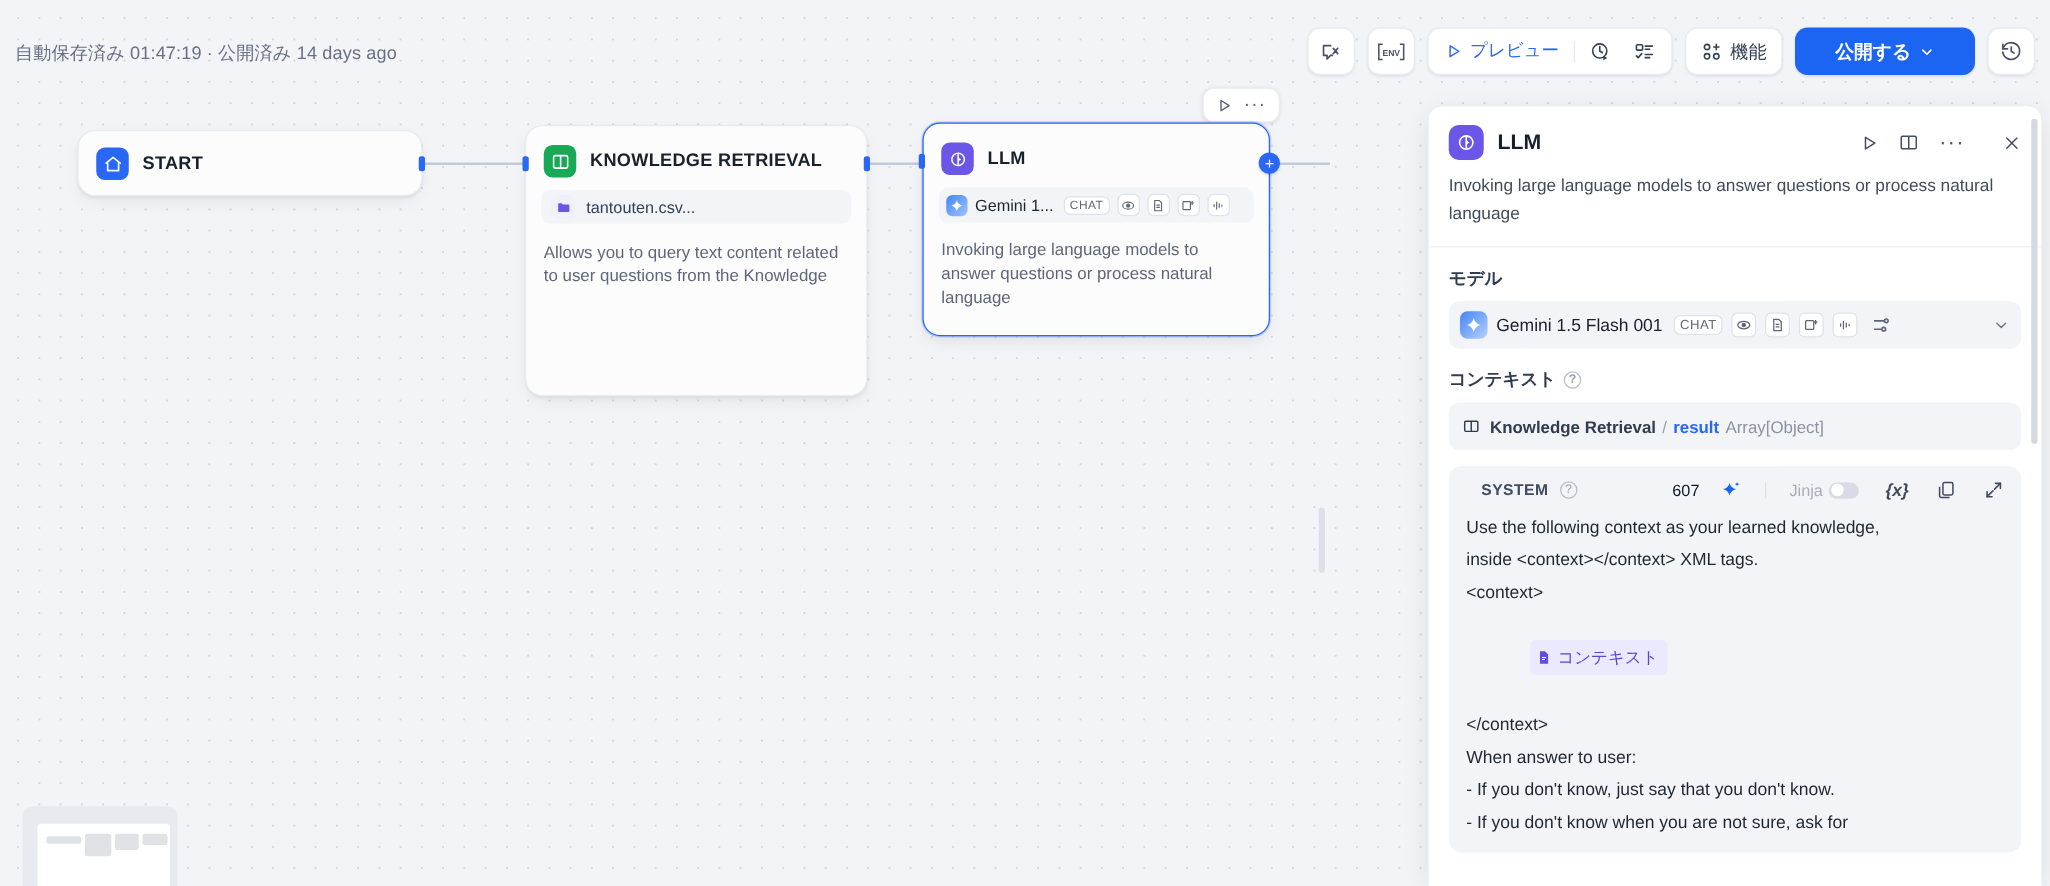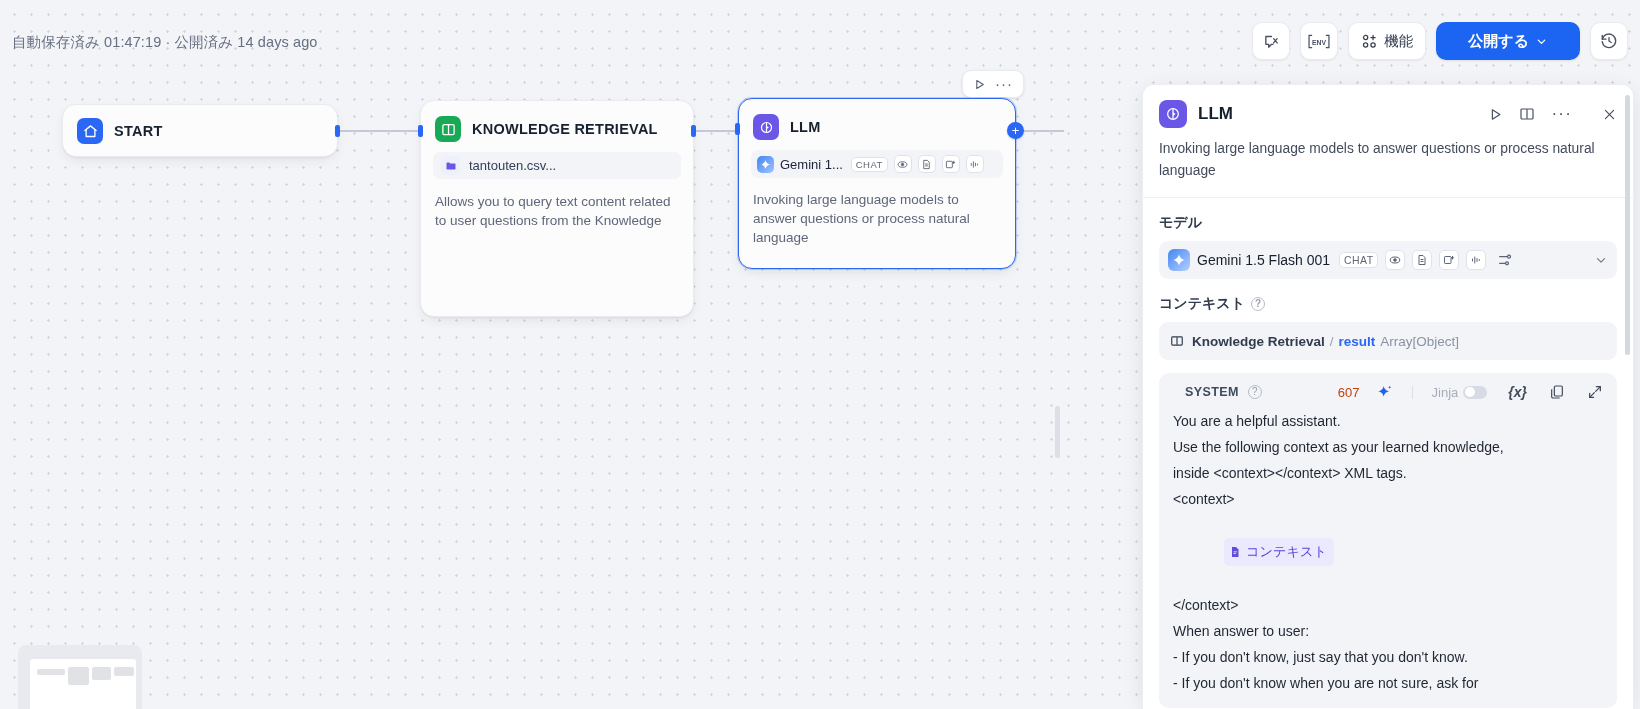--- a/index.html
+++ b/index.html
@@ -203,21 +203,21 @@
   .ctx-type { color: #8b93a3; }
 
   .prompt-box {
     margin: 13px 16px 0 16px; background: #f2f4f7;
     border-radius: 10px; padding: 11px 0 12px 0;
   }
   .prompt-head {
     display: flex; align-items: center; padding: 0 14px 3px 14px; gap: 9px;
   }
   .prompt-role { font-size: 12.5px; font-weight: 600; color: #414b5e; letter-spacing: .4px; margin-left: 12px; }
-  .prompt-count { font-size: 13px; color: #c2410c; margin-left: auto; }
+  .prompt-count { font-size: 13px; color: #0f172a; margin-left: auto; }
   .jinja { display: flex; align-items: center; gap: 5px; color: #a8aebb; font-size: 13px; }
   .toggle {
     width: 24px; height: 13px; border-radius: 7px; background: #d7dbe3;
     position: relative;
   }
   .toggle .knob {
     position: absolute; left: 1.5px; top: 1.5px; width: 10px; height: 10px;
     border-radius: 50%; background: #fff;
   }
   .vline { width: 1px; height: 13px; background: #dcdfe6; }
@@ -372,20 +372,44 @@
             <path d="M15 8l5 6M20 8l-5 6"></path>
           </svg>
       </div>
       <div class="tb-btn">
         <svg width="26" height="17" viewBox="0 0 34 20" fill="none" stroke="currentColor" stroke-width="1.6">
             <path d="M8 2H4v16h4M26 2h4v16h-4"></path>
             <text x="17" y="14" font-size="9" font-family="Liberation Sans" fill="currentColor" stroke="none" text-anchor="middle" font-weight="700">ENV</text>
           </svg>
       </div>
 
+      <div class="tb-group">
+        <div class="tb-item accent">
+          <svg width="14" height="14" viewBox="0 0 24 24" fill="none" stroke="currentColor" stroke-width="2" stroke-linejoin="round">
+              <path d="M7 4.5 19 12 7 19.5z"></path>
+            </svg>
+          <span>プレビュー</span>
+        </div>
+        <div class="tb-sep"></div>
+        <div class="tb-item">
+          <svg width="17" height="17" viewBox="0 0 24 24" fill="none" stroke="currentColor" stroke-width="1.8" stroke-linecap="round">
+              <circle cx="11" cy="11" r="8"></circle>
+              <path d="M11 6v5l3 2"></path>
+              <path d="M15 16.5 19.5 19 15 21.5z" fill="currentColor" stroke="none"></path>
+            </svg>
+        </div>
+        <div class="tb-item">
+          <svg width="17" height="17" viewBox="0 0 24 24" fill="none" stroke="currentColor" stroke-width="1.8" stroke-linecap="round" stroke-linejoin="round">
+              <rect x="3" y="4" width="7" height="6" rx="1.2"></rect>
+              <path d="M13 5.5h8M13 9h5"></path>
+              <path d="M3 16.5 5 18.5 9 14"></path>
+              <path d="M13 15h8M13 18.5h5"></path>
+            </svg>
+        </div>
+      </div>
 
       <div class="tb-group" style="padding:0 10px;">
         <div class="tb-item" style="padding:0 2px;">
           <svg width="17" height="17" viewBox="0 0 24 24" fill="none" stroke="currentColor" stroke-width="1.8" stroke-linecap="round">
               <circle cx="6.5" cy="6.5" r="3"></circle>
               <circle cx="6.5" cy="17" r="3"></circle>
               <circle cx="17" cy="17" r="3"></circle>
               <path d="M17 3.5v6M14 6.5h6"></path>
             </svg>
           <span class="tb-pill-label">機能</span>
@@ -536,21 +560,20 @@
         <span style="display:flex;margin-left:13px;color:#424b5c;">
           <svg width="16" height="16" viewBox="0 0 24 24" fill="none" stroke="currentColor" stroke-width="1.9" stroke-linecap="round" stroke-linejoin="round">
               <path d="M14 4h6v6"></path>
               <path d="M10 20H4v-6"></path>
               <path d="M20 4l-7 7M4 20l7-7"></path>
             </svg>
         </span>
       </div>
 
       <div class="prompt-body">
-        <div class="p-line">You are a helpful assistant.</div>
         <div class="p-line">Use the following context as your learned knowledge,</div>
         <div class="p-line">inside &lt;context&gt;&lt;/context&gt; XML tags.</div>
         <div class="p-line">&lt;context&gt;</div>
         <div class="p-line" style="padding-left:12px;">
           <span class="var-chip">
             <span style="display:flex;">
               <svg width="12" height="12" viewBox="0 0 24 24" fill="#5b45d6">
                   <path d="M6 2h8l5 5v15H6z" opacity=".95"></path>
                   <path d="M9 11h7v1.6H9zM9 14.5h5V16H9z" fill="#fff"></path>
                 </svg>

